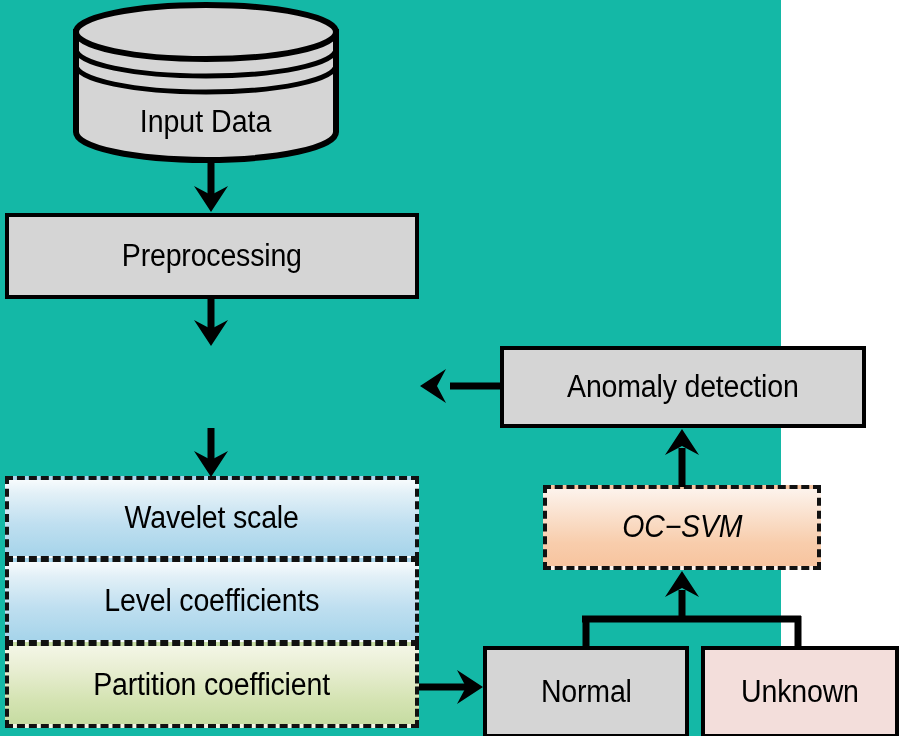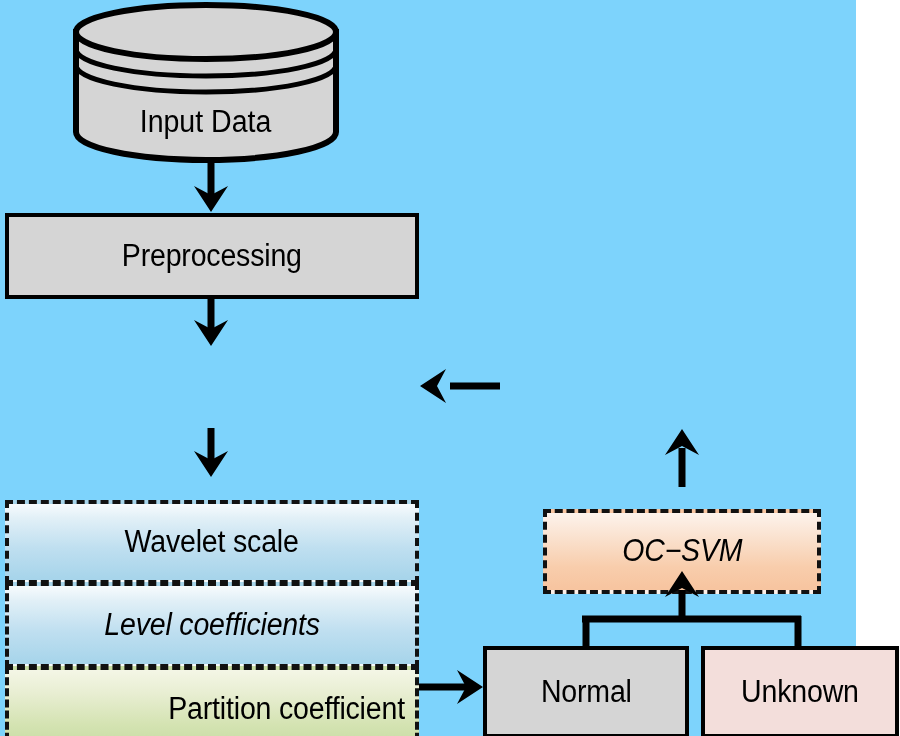--- a/index.html
+++ b/index.html
@@ -1,39 +1,38 @@
 <!DOCTYPE html>
 <html><head>
 <meta charset="utf-8">
 <style>
   html,body{margin:0;padding:0;background:#ffffff;}
   body{
     width:900px;height:736px;overflow:hidden;
     font-family:"Liberation Sans","DejaVu Sans",sans-serif;
     color:#000;
   }
-  #stage{position:relative;width:856px;height:736px;background:#7dd3fc;}
+  #stage{position:relative;width:781px;height:736px;background:#14b8a6;}
 
   
   .node{
     position:absolute;
     box-sizing:border-box;
     display:flex;align-items:center;justify-content:center;
     text-align:center;
     line-height:1.05;
     letter-spacing:-0.2px;
     font-stretch:condensed;
   }
   .solidbox{
     border:4px solid #000;
     background:#d5d5d5;
   }
   .dashbox{
     border:4px dashed #111;
-    margin-top:24px;
   }
   .label{
     font-size:31px;
     font-weight:400;
     transform:scaleX(0.92);
     white-space:nowrap;
     color:#000;
   }
 
   
@@ -45,21 +44,20 @@
     padding-bottom:24px;box-sizing:border-box;
     pointer-events:none;
   }
 
   
   .grad-blue{
     background:linear-gradient(to bottom,#f7fbfd 0%,#e2f0f7 18%,#bfdff0 58%,#a6d4ea 100%);
   }
   .grad-green{
     background:linear-gradient(to bottom,#f4f6e6 0%,#e8eed2 30%,#d4e3b2 70%,#c6dca2 100%);
-    justify-content:flex-end;
   }
   .grad-orange{
     background:linear-gradient(to bottom,#fdf3ec 0%,#fae0cc 35%,#f8cdac 70%,#f7c49f 100%);
   }
   .fill-gray{background:#d5d5d5;}
   .fill-pink{background:#f3dedb;}
 
   
   #edges{position:absolute;left:0;top:0;width:900px;height:736px;pointer-events:none;}
 </style>
@@ -78,26 +76,29 @@
     <div class="cyl-label">
       <span class="label">Input Data</span>
     </div>
   </div>
 
   <div class="node solidbox" style="left:5px;top:213px;width:414px;height:86px;">
     <span class="label">Preprocessing</span>
   </div>
 
 
+  <div class="node solidbox" style="left:500px;top:346px;width:366px;height:82px;">
+    <span class="label">Anomaly detection</span>
+  </div>
 
   <div class="node dashbox grad-blue" style="left:5px;top:476px;width:414px;height:84px;">
     <span class="label">Wavelet scale</span>
   </div>
 
-  <div class="node dashbox grad-blue" style="left:5px;top:558px;width:414px;height:86px;font-style:italic;">
+  <div class="node dashbox grad-blue" style="left:5px;top:558px;width:414px;height:86px;">
     <span class="label">Level coefficients</span>
   </div>
 
   <div class="node dashbox grad-green" style="left:5px;top:642px;width:414px;height:86px;">
     <span class="label">Partition coefficient</span>
   </div>
 
   <div class="node dashbox grad-orange" style="left:543px;top:485px;width:278px;height:85px;font-style:italic;">
     <span class="label">OC−SVM</span>
   </div>

